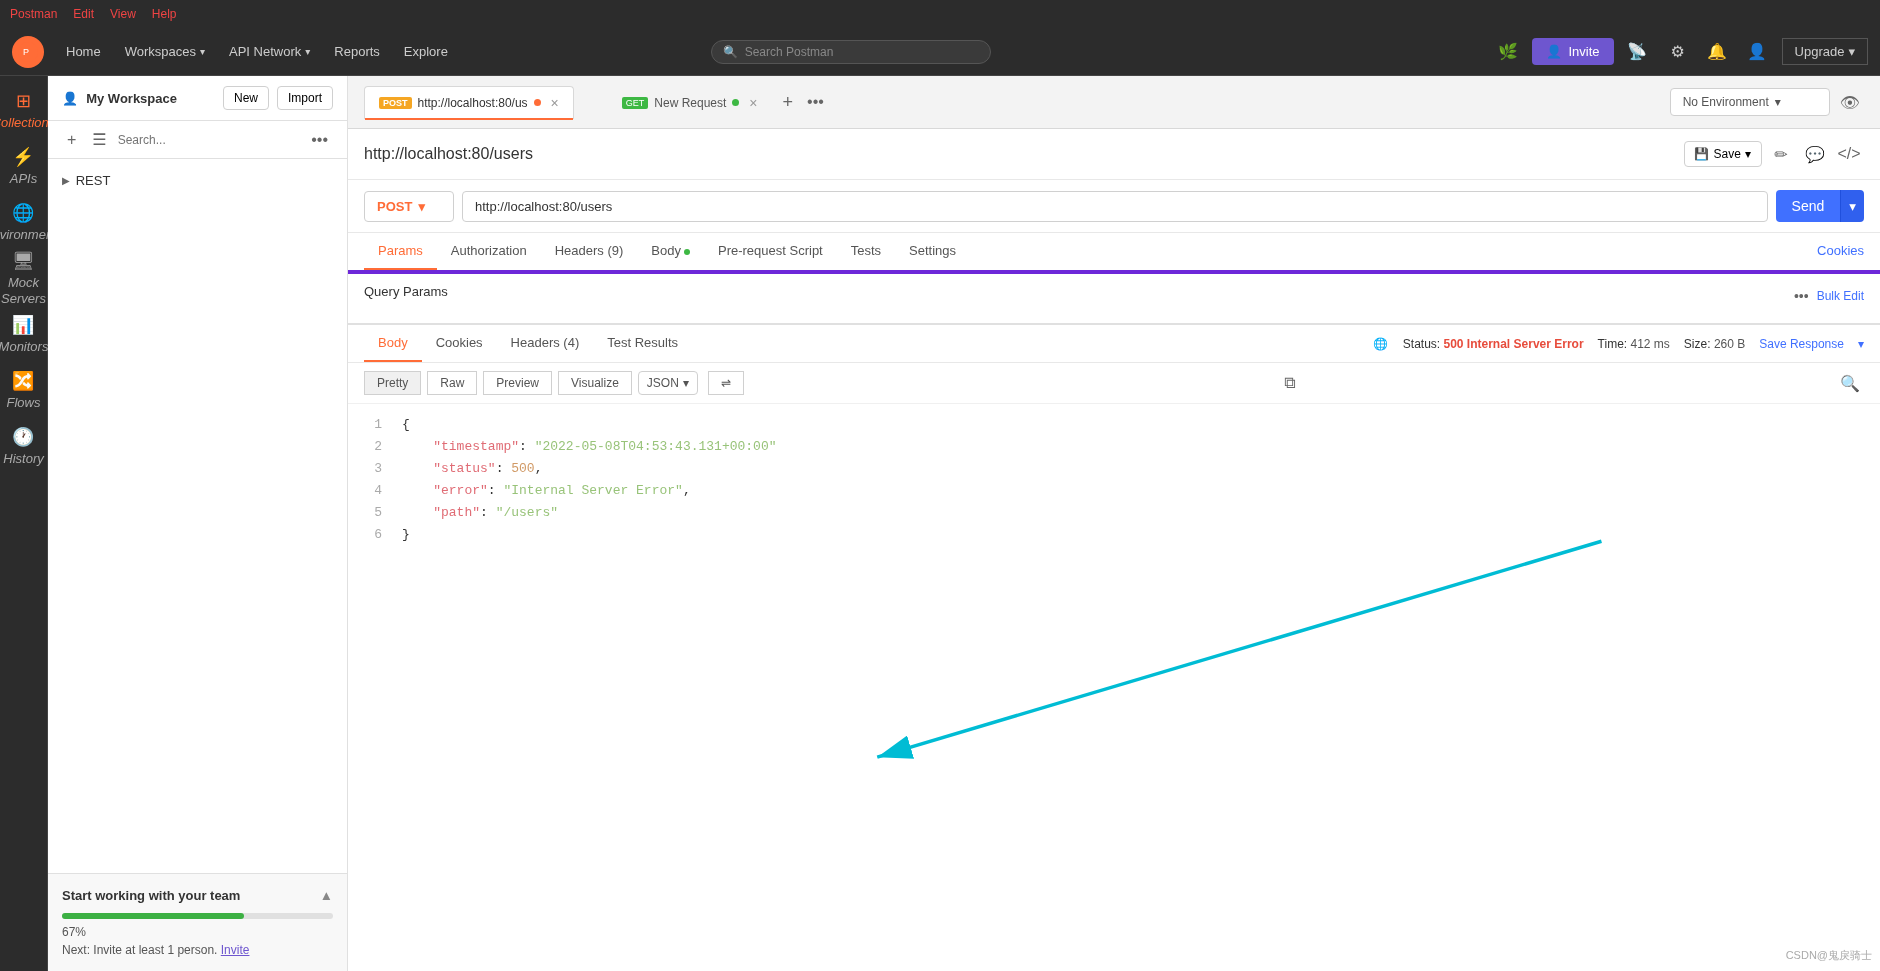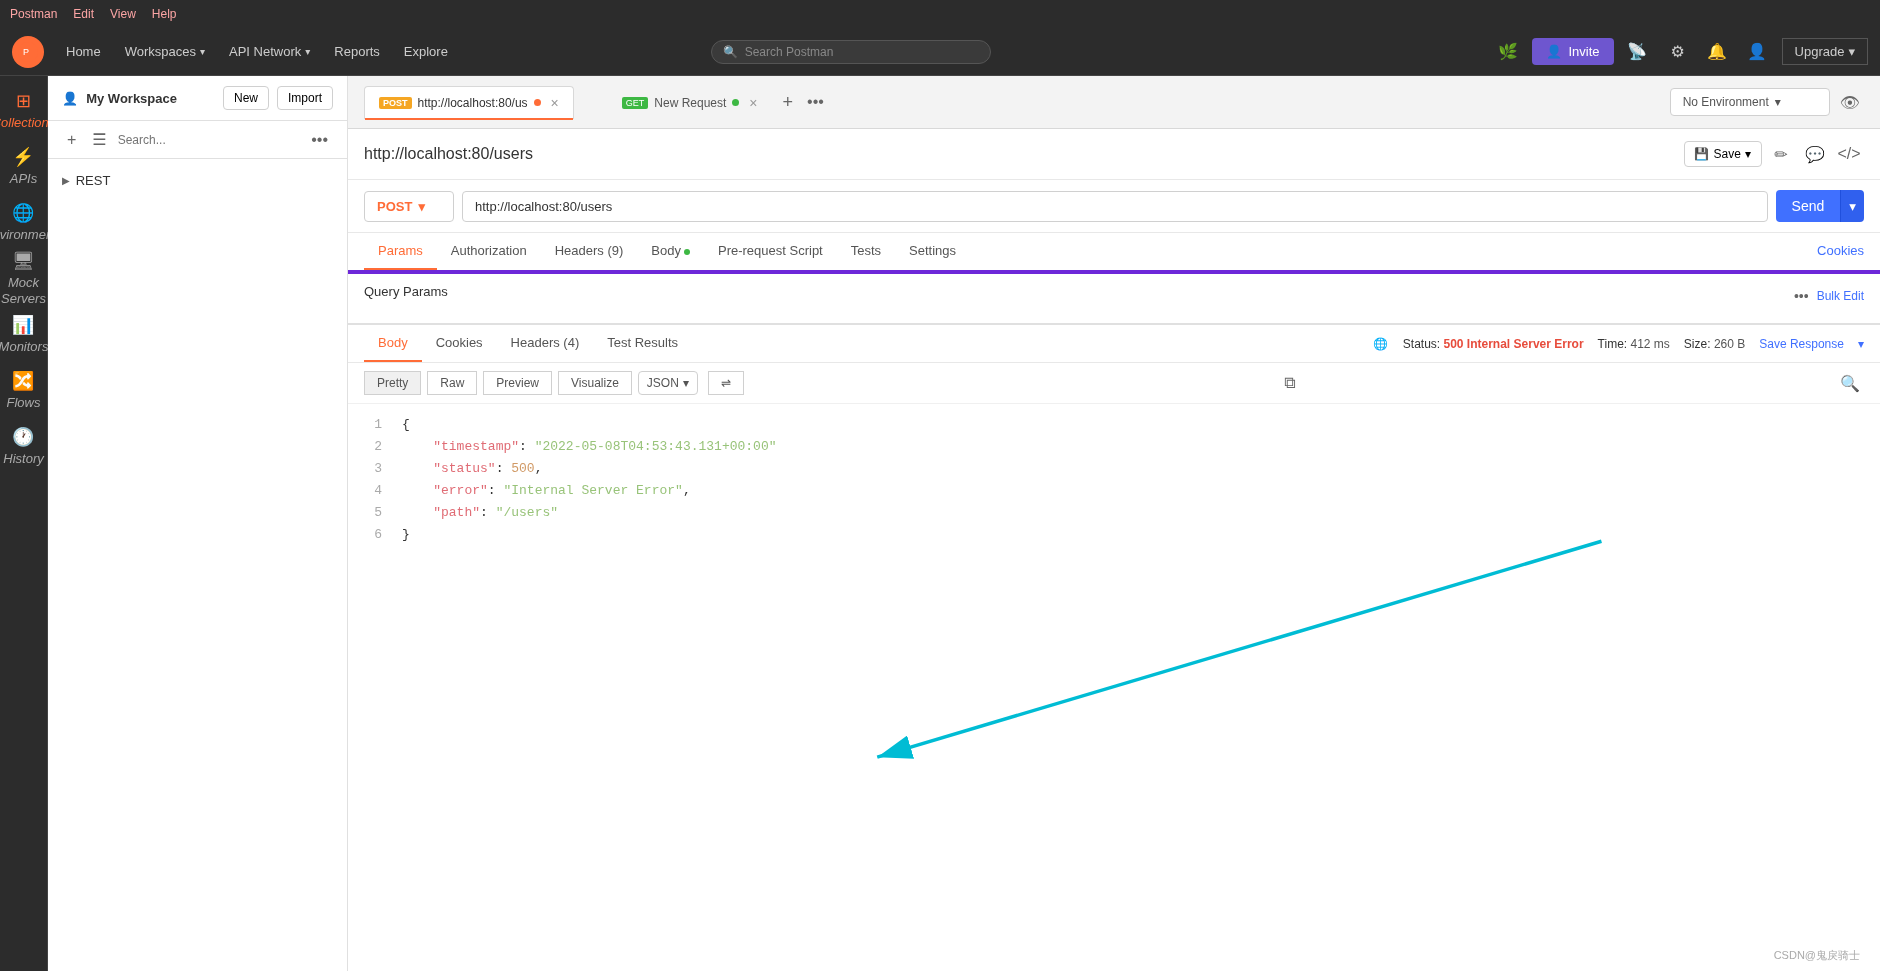--- a/index.html
+++ b/index.html
@@ -1,21 +1,21 @@
 <!DOCTYPE html>
 <html><head>
   <meta charset="utf-8">
   <style>
     * { box-sizing: border-box; margin: 0; padding: 0; }
     body { font-family: -apple-system, BlinkMacSystemFont, 'Segoe UI', sans-serif; font-size: 13px; background: #f3f3f3; color: #333; overflow: hidden; }
 
     
     #menu-bar {
       display: flex; align-items: center; height: 28px;
-      background: #2c2c2c; color: #fca5a5; font-size: 12px; padding: 0 10px; gap: 16px;
+      background: #2c2c2c; color: #ef4444; font-size: 12px; padding: 0 10px; gap: 16px;
     }
     #menu-bar span { cursor: pointer; }
 
     
     #nav-bar {
       display: flex; align-items: center; height: 48px;
       background: #2c2c2c; padding: 0 12px; gap: 4px; border-bottom: 1px solid #444;
     }
     .nav-logo {
       width: 32px; height: 32px; background: #ff6c37; border-radius: 50%;
@@ -378,20 +378,36 @@
     <div id="sidebar-toolbar">
       <button class="sidebar-tool-btn">+</button>
       <button class="sidebar-tool-btn">☰</button>
       <input class="sidebar-search" placeholder="Search..." style="">
       <button class="sidebar-tool-btn">•••</button>
     </div>
     <div id="sidebar-content">
       <div class="collection-item">
         <span class="chevron">▶</span>
         <span>REST</span>
+      </div>
+    </div>
+    <div id="sidebar-bottom">
+      <div class="team-header">
+        <span class="team-title">Start working with your team</span>
+        <button style="background:none;border:none;cursor:pointer;color:#888;">▲</button>
+      </div>
+      <div class="progress-bar-bg">
+        <div class="progress-bar-fill" style="width:67%"></div>
+      </div>
+      <div class="progress-text">
+        <span>67%</span>
+      </div>
+      <div class="next-text">
+        <span>Next: Invite at least 1 person.</span>
+        <a class="invite-link">Invite</a>
       </div>
     </div>
   </div>
 
   <div id="main">
 
     <div id="env-row">
 
       <div id="tab-bar" style="flex:1;margin-right:10px;background:transparent;border:none;padding:0;">
         <div class="tab tab-pos active">
@@ -544,17 +560,17 @@
           <defs>
             <marker id="arrowhead" markerWidth="10" markerHeight="7" refX="10" refY="3.5" orient="auto">
               <polygon points="0 0, 10 3.5, 0 7" fill="#00bcd4"></polygon>
             </marker>
           </defs>
           <line x1="900" y1="20" x2="380" y2="175" stroke="#00bcd4" stroke-width="2.5" marker-end="url(#arrowhead)"></line>
         </svg>
       </div>
     </div>
 
-    <div style="position:fixed;bottom:8px;right:20px;font-size:11px;color:#aaa;">
+    <div style="position:fixed;bottom:8px;right:8px;font-size:11px;color:#aaa;">
       <span>CSDN@鬼戾骑士</span>
     </div>
   </div>
 </div>
 
 </body></html>

